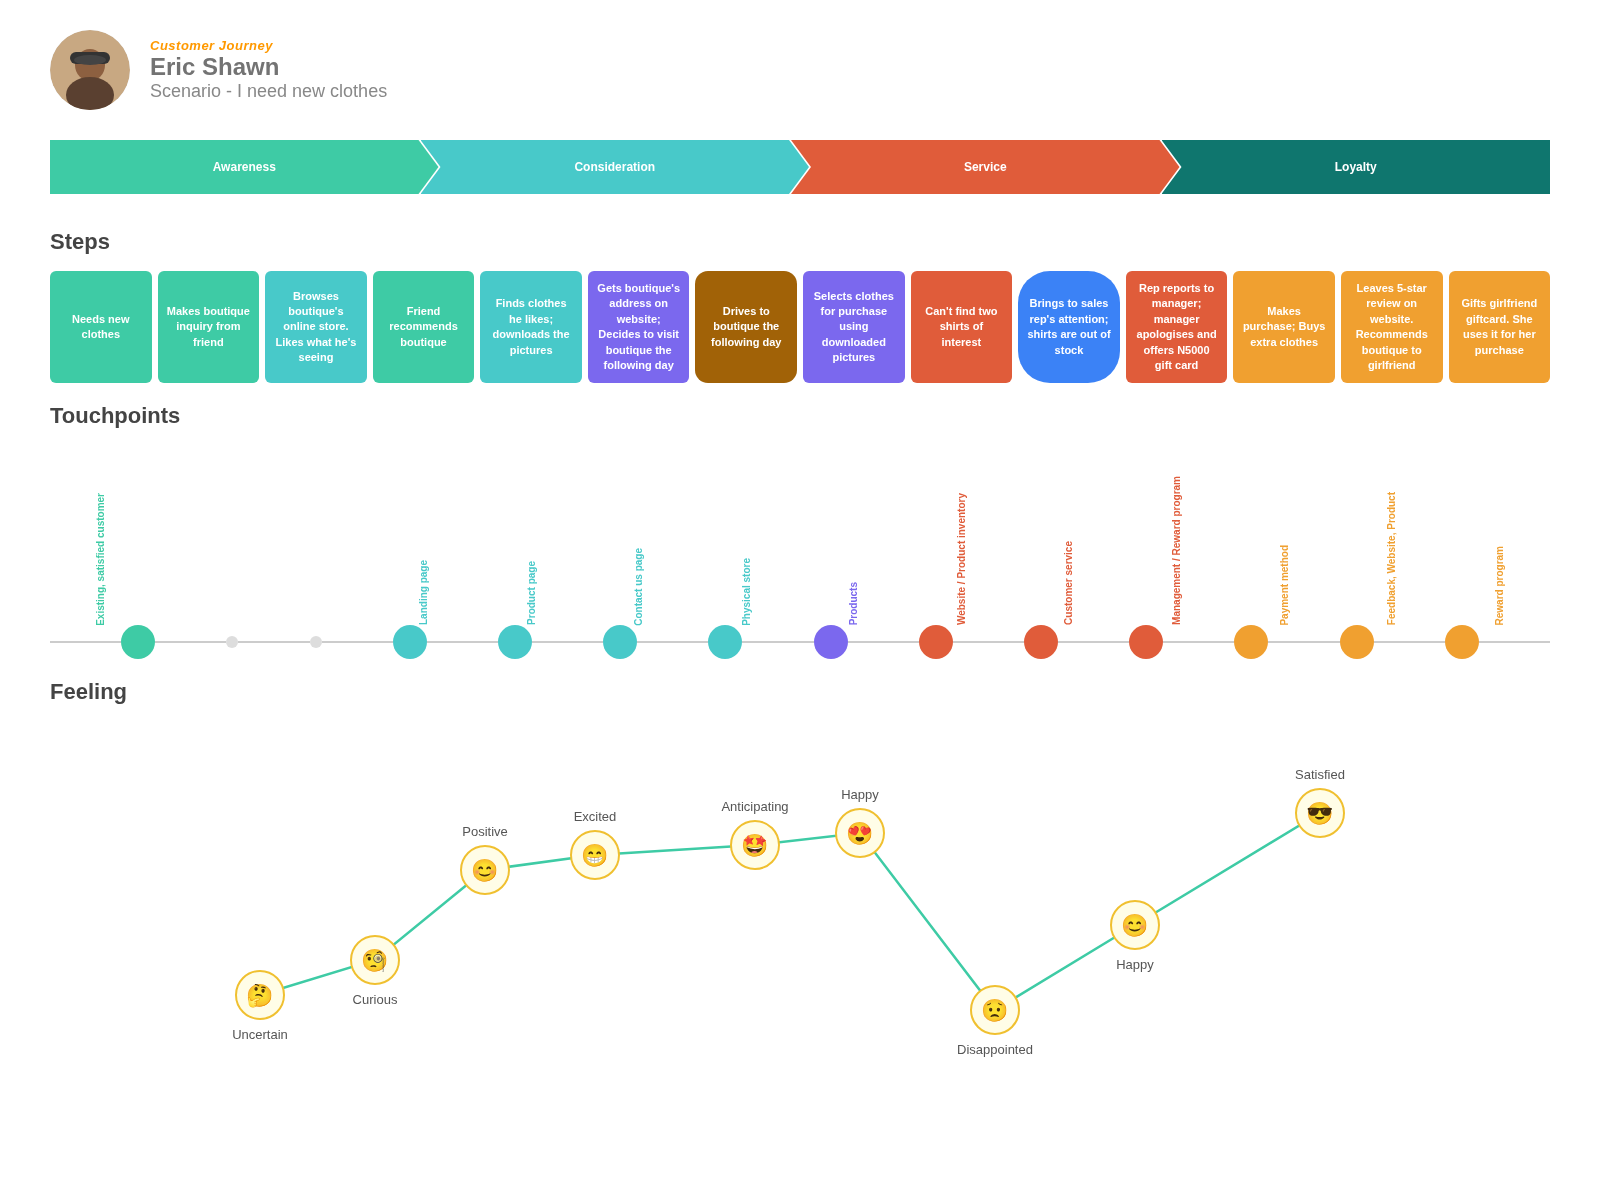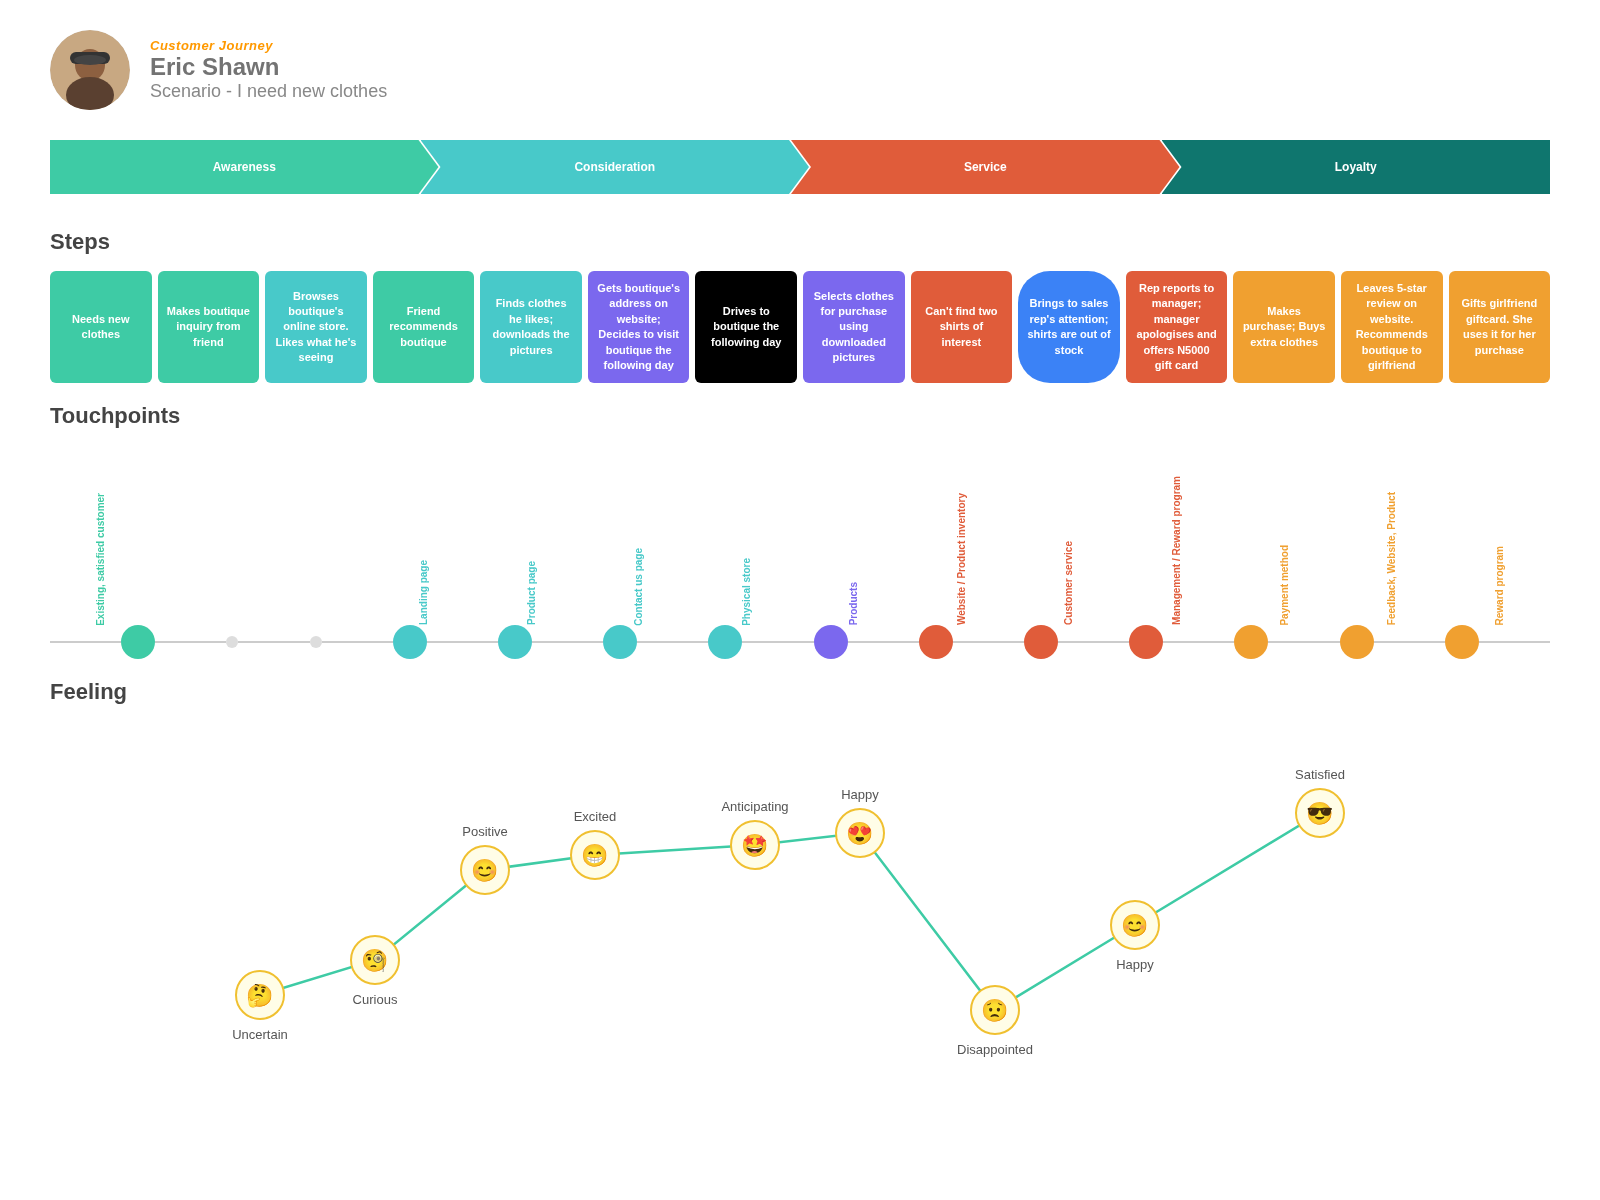--- a/index.html
+++ b/index.html
@@ -70,21 +70,21 @@
     </div>
 
   <div class="section-title">Steps</div>
   <div class="steps-container">
   <div class="step-card" style="background: rgb(62, 203, 165);">Needs new clothes</div>
       <div class="step-card" style="background: rgb(62, 203, 165);">Makes boutique inquiry from friend</div>
       <div class="step-card" style="background: rgb(72, 201, 201);">Browses boutique's online store. Likes what he's seeing</div>
       <div class="step-card" style="background: rgb(62, 203, 165);">Friend recommends boutique</div>
       <div class="step-card" style="background: rgb(72, 201, 201);">Finds clothes he likes; downloads the pictures</div>
       <div class="step-card" style="background: rgb(123, 104, 238);">Gets boutique's address on website; Decides to visit boutique the following day</div>
-      <div class="step-card" style="background: #000000;">Drives to boutique the following day</div>
+      <div class="step-card" style="background: #a16207; border-radius: 13px;">Drives to boutique the following day</div>
       <div class="step-card" style="background: rgb(123, 104, 238);">Selects clothes for purchase using downloaded pictures</div>
       <div class="step-card" style="background: rgb(224, 92, 58);">Can't find two shirts of interest</div>
       <div class="step-card" style="background: #3b82f6; border-radius: 32px;">Brings to sales rep's attention; shirts are out of stock</div>
       <div class="step-card" style="background: rgb(224, 92, 58);">Rep reports to manager; manager apologises and offers N5000 gift card</div>
       <div class="step-card" style="background: rgb(240, 160, 48);">Makes purchase; Buys extra clothes</div>
       <div class="step-card" style="background: rgb(240, 160, 48);">Leaves 5-star review on website. Recommends boutique to girlfriend</div>
       <div class="step-card" style="background: rgb(240, 160, 48);">Gifts girlfriend giftcard. She uses it for her purchase</div>
     </div>
 
   <div class="section-title">Touchpoints</div>

